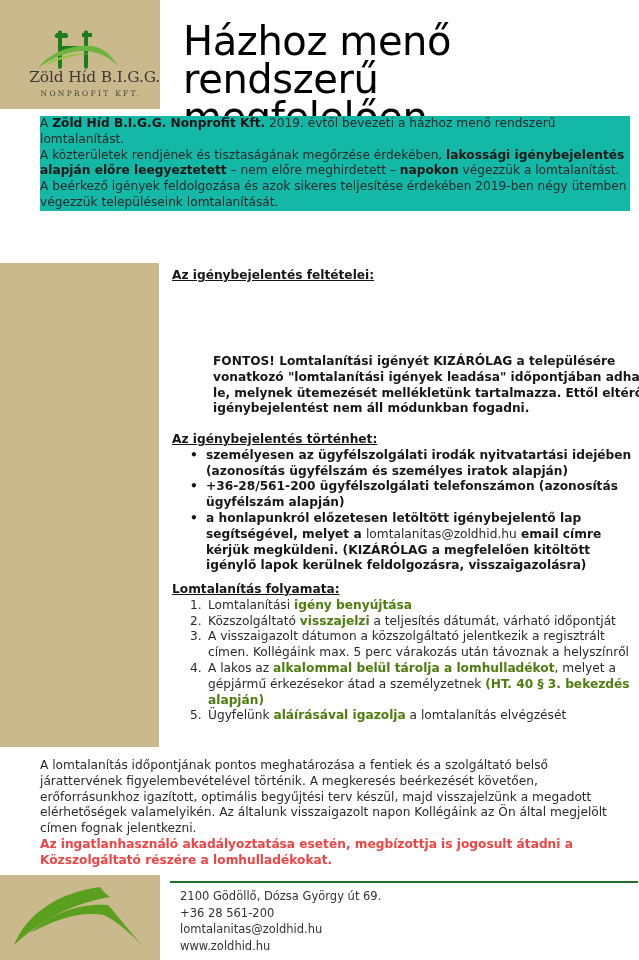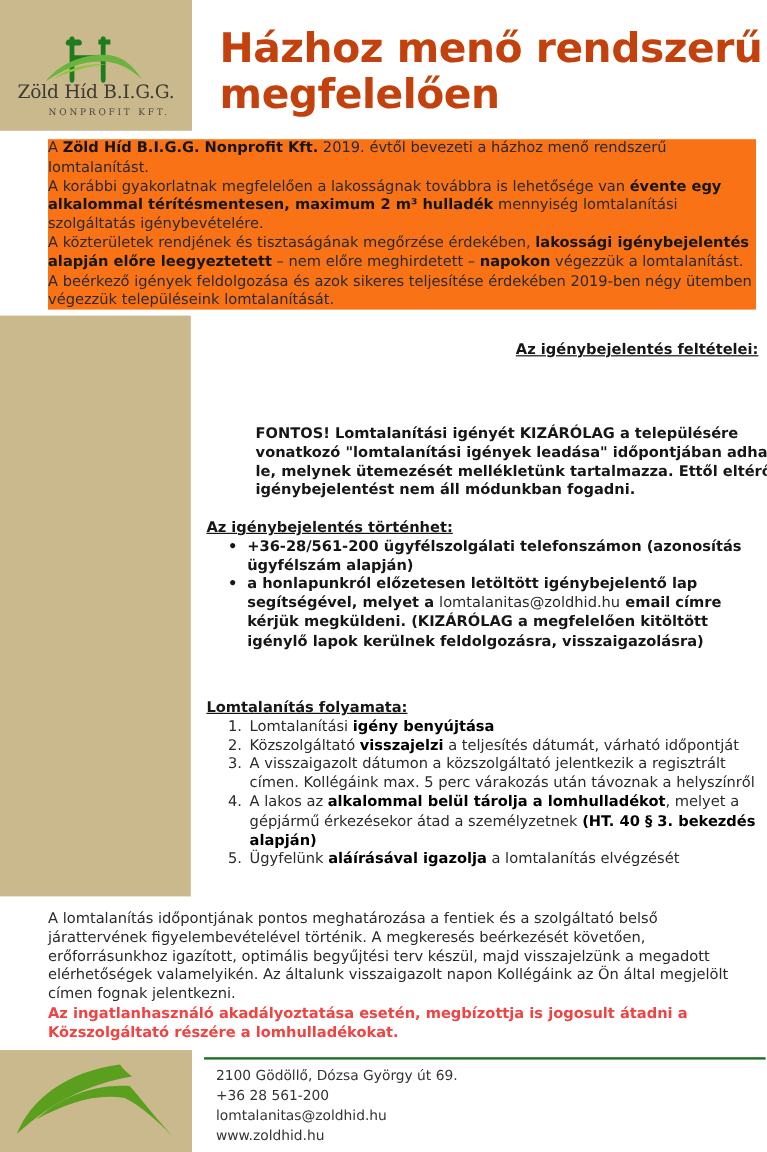--- a/index.html
+++ b/index.html
@@ -7,45 +7,45 @@
     width: 639px; height: 960px; background: #ffffff; position: relative; overflow: hidden;
     font-family: "DejaVu Sans", sans-serif; color: #222;
   }
   .tan { background: #cbb98e; position: absolute; left: 0; }
   #logo-block { top: 0; width: 160px; height: 109px; }
   #mid-band { top: 263px; width: 159px; height: 484px; }
   #foot-block { top: 875px; width: 160px; height: 85px; }
 
   .logo { position: absolute; left: 0; top: 0; width: 160px; height: 109px; }
   .logo-text { position: absolute; left: 0; width: 160px; text-align: center; font-family: "DejaVu Serif", serif; }
-  .logo-name { top: 68px; font-size: 15.5px; color: #3c3a33; letter-spacing: -0.2px; }
+  .logo-name { top: 68px; font-size: 15.5px; color: #3c3a33; letter-spacing: -0.2px; text-align: right; }
   .logo-sub { top: 89px; font-size: 7.5px; letter-spacing: 2.3px; color: #4b4638; margin-left: 11px; }
 
-  .title { position: absolute; left: 183px; top: 22px; font-size: 34px; line-height: 38px; color: #c2410c; font-weight: bold; letter-spacing: -0.4px; }
+  .title { position: absolute; left: 183px; top: 22px; font-size: 40px; line-height: 38px; color: #000000; font-weight: normal; letter-spacing: -0.4px; }
 
   .para { position: absolute; font-size: 12.2px; line-height: 15.8px; color: #2a2a2a; }
   .para b { color: #161616; }
-  #intro { left: 40px; top: 116px; width: 590px; background: #f97316; }
+  #intro { left: 40px; top: 116px; width: 590px; background: #14b8a6; }
   #intro p { margin: 0; }
 
   .box { position: absolute; left: 172px; width: 460px; font-size: 12.2px; line-height: 15.8px; color: #161616; font-weight: bold; }
   .box .h { text-decoration: underline; display: block; }
   .box .norm { font-weight: normal; color: #2a2a2a; }
   .box p { margin: 0; }
-  #cond { top: 284px; text-align: right; }
+  #cond { top: 268px; }
   #fontos { top: 354px; margin-left: 41px; }
   #how { top: 432px; }
   #how ul { margin: 0; padding: 0 0 0 18px; list-style: none; }
   #how li { position: relative; padding-left: 16px; }
   #how li::before { content: "•"; position: absolute; left: 0; top: 0; }
   #proc { top: 582px; }
   #proc ol { margin: 0; padding: 0 0 0 18px; list-style: none; font-weight: normal; color: #2a2a2a; }
   #proc li { position: relative; padding-left: 18px; }
   #proc li .num { position: absolute; left: 0; }
-  #proc li b { color: #000000; }
+  #proc li b { color: #4d7c0f; }
 
   #closing { left: 40px; top: 758px; width: 590px; }
   #closing p { margin: 0; }
 
   .rule { position: absolute; left: 170px; top: 881px; width: 468px; height: 2px; background: #1e6f2a; }
   .contact { position: absolute; left: 180px; top: 888px; font-size: 11.5px; line-height: 16.5px; color: #333; }
   .contact div { white-space: nowrap; }
 </style>
 </head>
 <body>
@@ -71,35 +71,35 @@
   </svg>
 </div>
 
 <div class="title">
   <div>Házhoz menő rendszerű</div>
   <div>megfelelően</div>
 </div>
 
 <div class="para" id="intro">
   <p>A <b>Zöld Híd B.I.G.G. Nonprofit Kft.</b> 2019. évtől bevezeti a házhoz menő rendszerű lomtalanítást.</p>
-  <p>A korábbi gyakorlatnak megfelelően a lakosságnak továbbra is lehetősége van <b>évente egy alkalommal térítésmentesen, maximum 2 m³ hulladék</b> mennyiség lomtalanítási szolgáltatás igénybevételére.</p>
   <p>A közterületek rendjének és tisztaságának megőrzése érdekében, <b>lakossági igénybejelentés alapján előre leegyeztetett</b> – nem előre meghirdetett – <b>napokon</b> végezzük a lomtalanítást. A beérkező igények feldolgozása és azok sikeres teljesítése érdekében 2019-ben négy ütemben végezzük településeink lomtalanítását.</p>
 </div>
 
 <div class="box" id="cond">
   <span class="h">Az igénybejelentés feltételei:</span>
 </div>
 
 <div class="box" id="fontos">
   <p>FONTOS! Lomtalanítási igényét KIZÁRÓLAG a településére vonatkozó "lomtalanítási igények leadása" időpontjában adhatja le, melynek ütemezését mellékletünk tartalmazza. Ettől eltérő igénybejelentést nem áll módunkban fogadni.</p>
 </div>
 
 <div class="box" id="how">
   <span class="h">Az igénybejelentés történhet:</span>
   <ul>
+    <li>személyesen az ügyfélszolgálati irodák nyitvatartási idejében (azonosítás ügyfélszám és személyes iratok alapján)</li>
     <li>+36-28/561-200 ügyfélszolgálati telefonszámon (azonosítás ügyfélszám alapján)</li>
     <li>a honlapunkról előzetesen letöltött igénybejelentő lap segítségével, melyet a <span class="norm">lomtalanitas@zoldhid.hu</span> email címre kérjük megküldeni. (KIZÁRÓLAG a megfelelően kitöltött igénylő lapok kerülnek feldolgozásra, visszaigazolásra)</li>
   </ul>
 </div>
 
 <div class="box" id="proc">
   <span class="h">Lomtalanítás folyamata:</span>
   <ol>
     <li><span class="num">1.</span><span>Lomtalanítási <b>igény benyújtása</b></span></li>
     <li><span class="num">2.</span><span>Közszolgáltató <b>visszajelzi</b> a teljesítés dátumát, várható időpontját</span></li>

